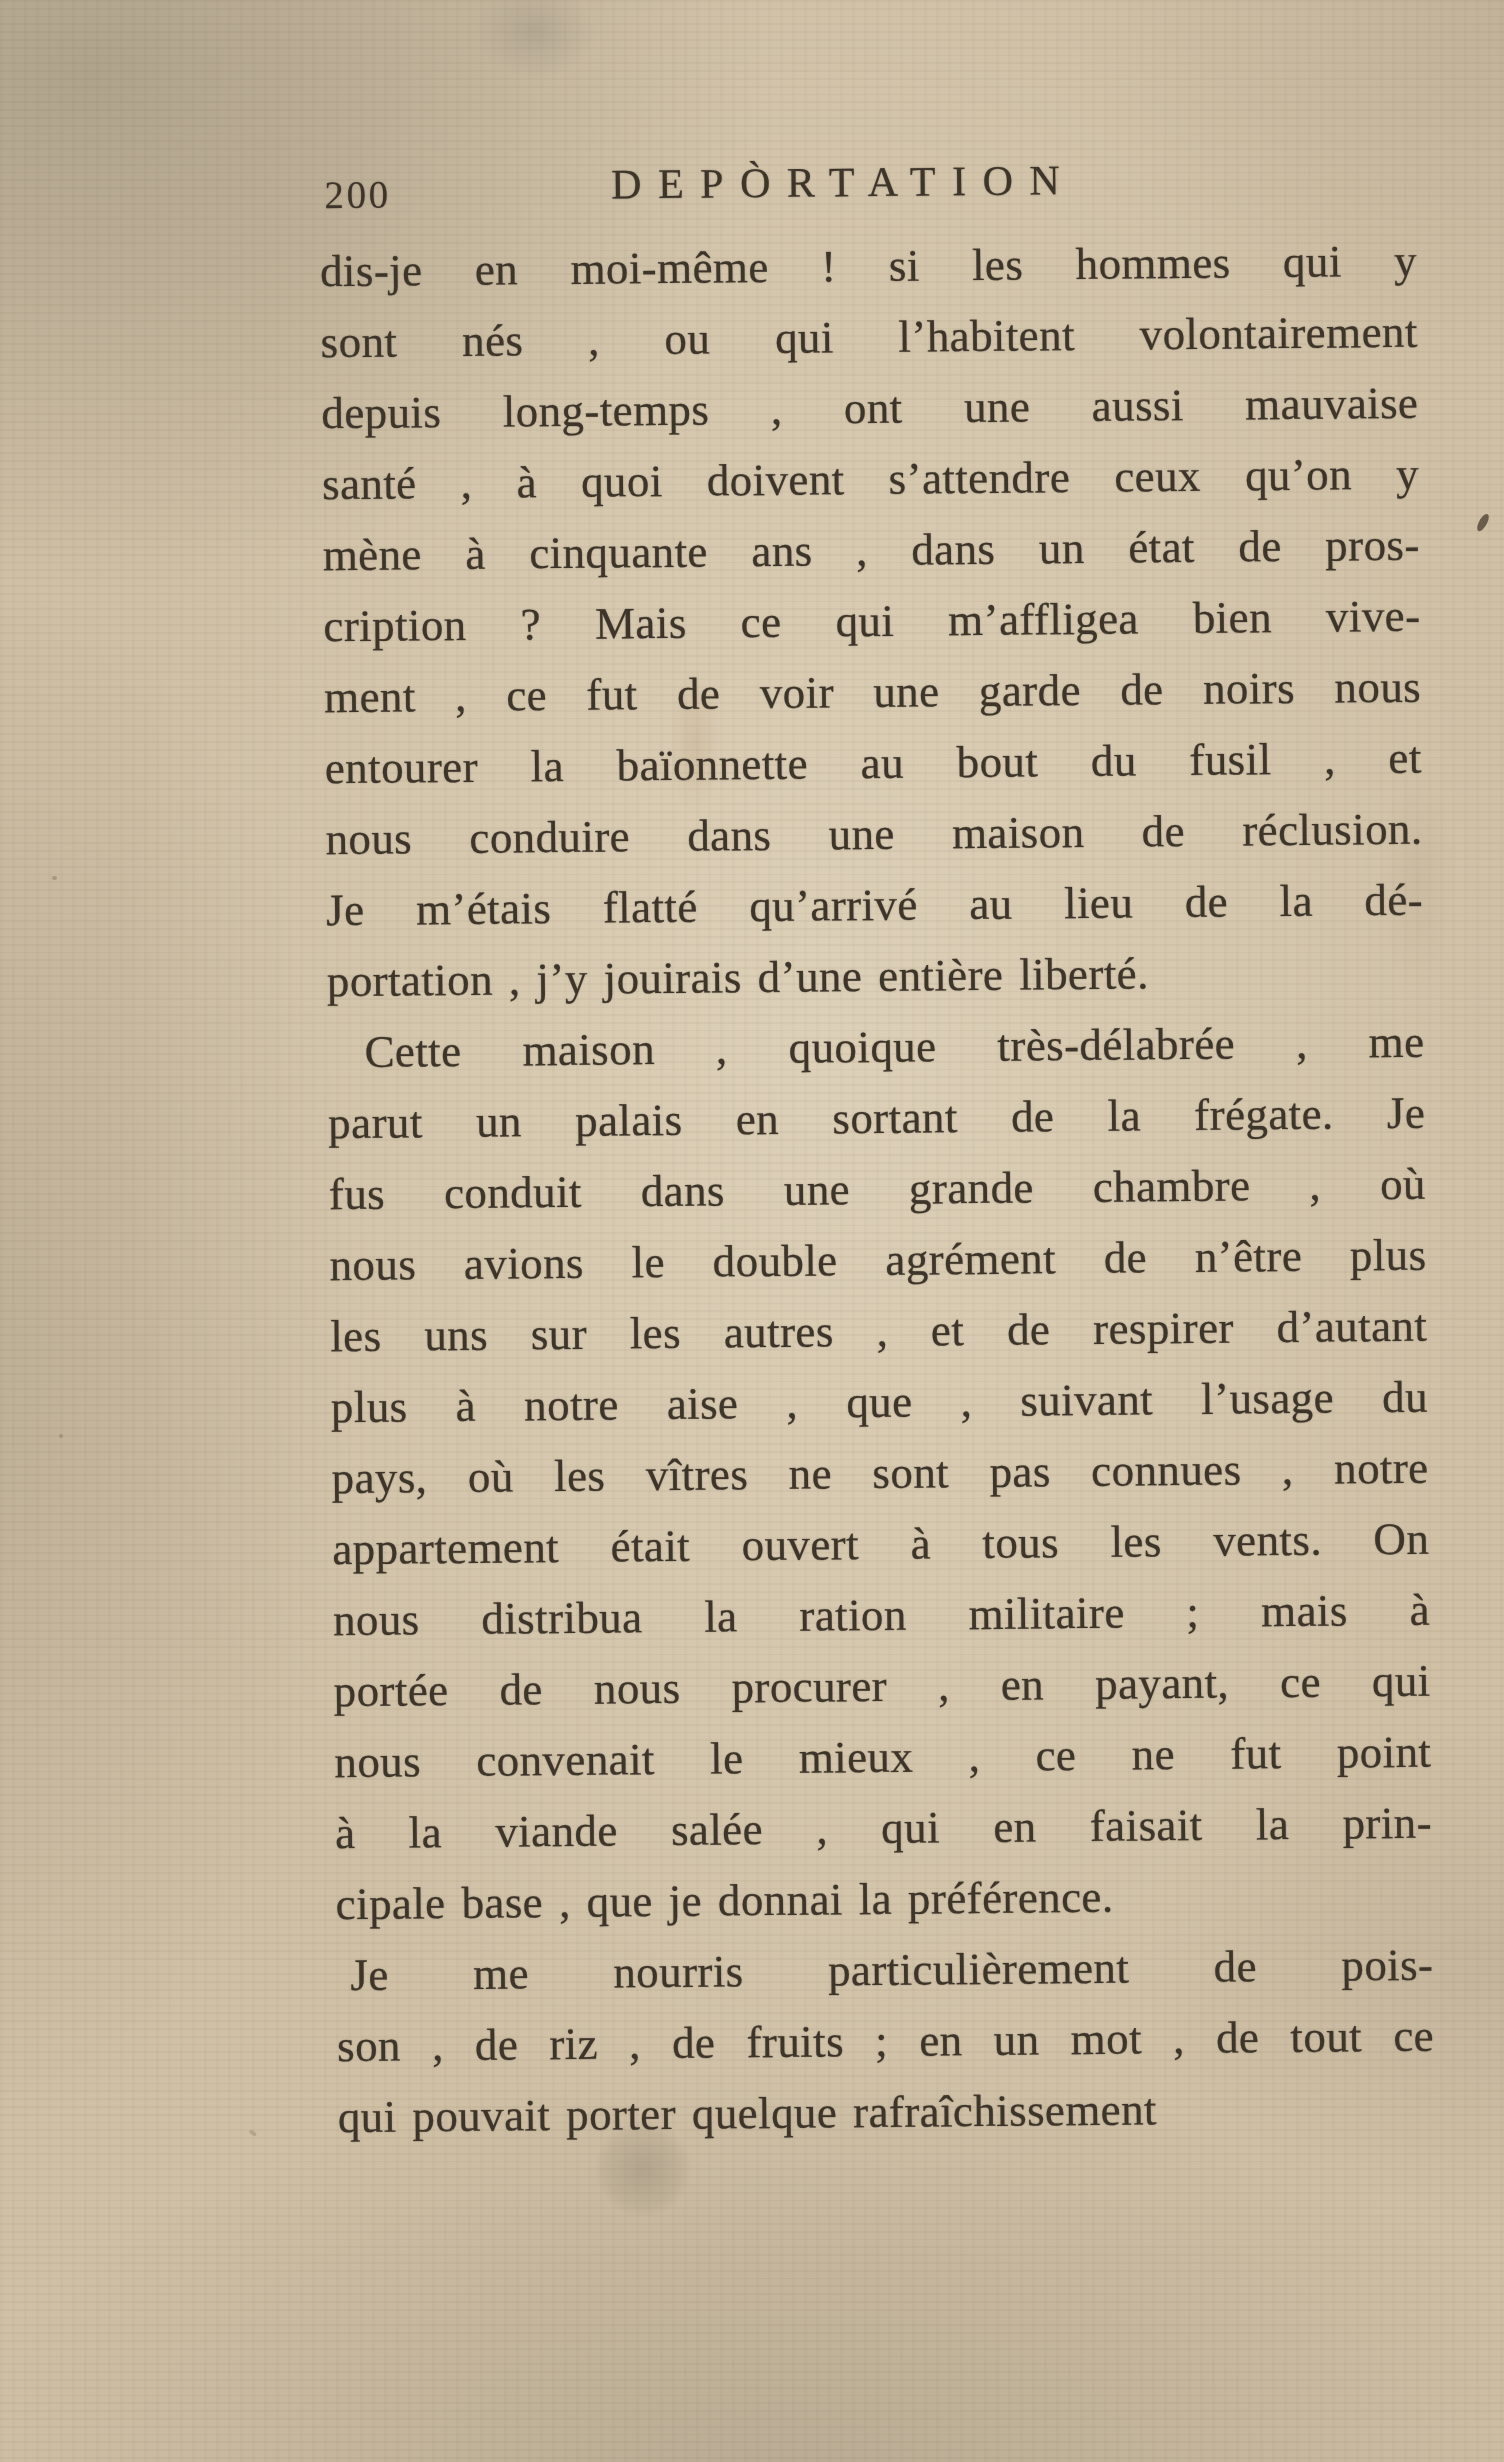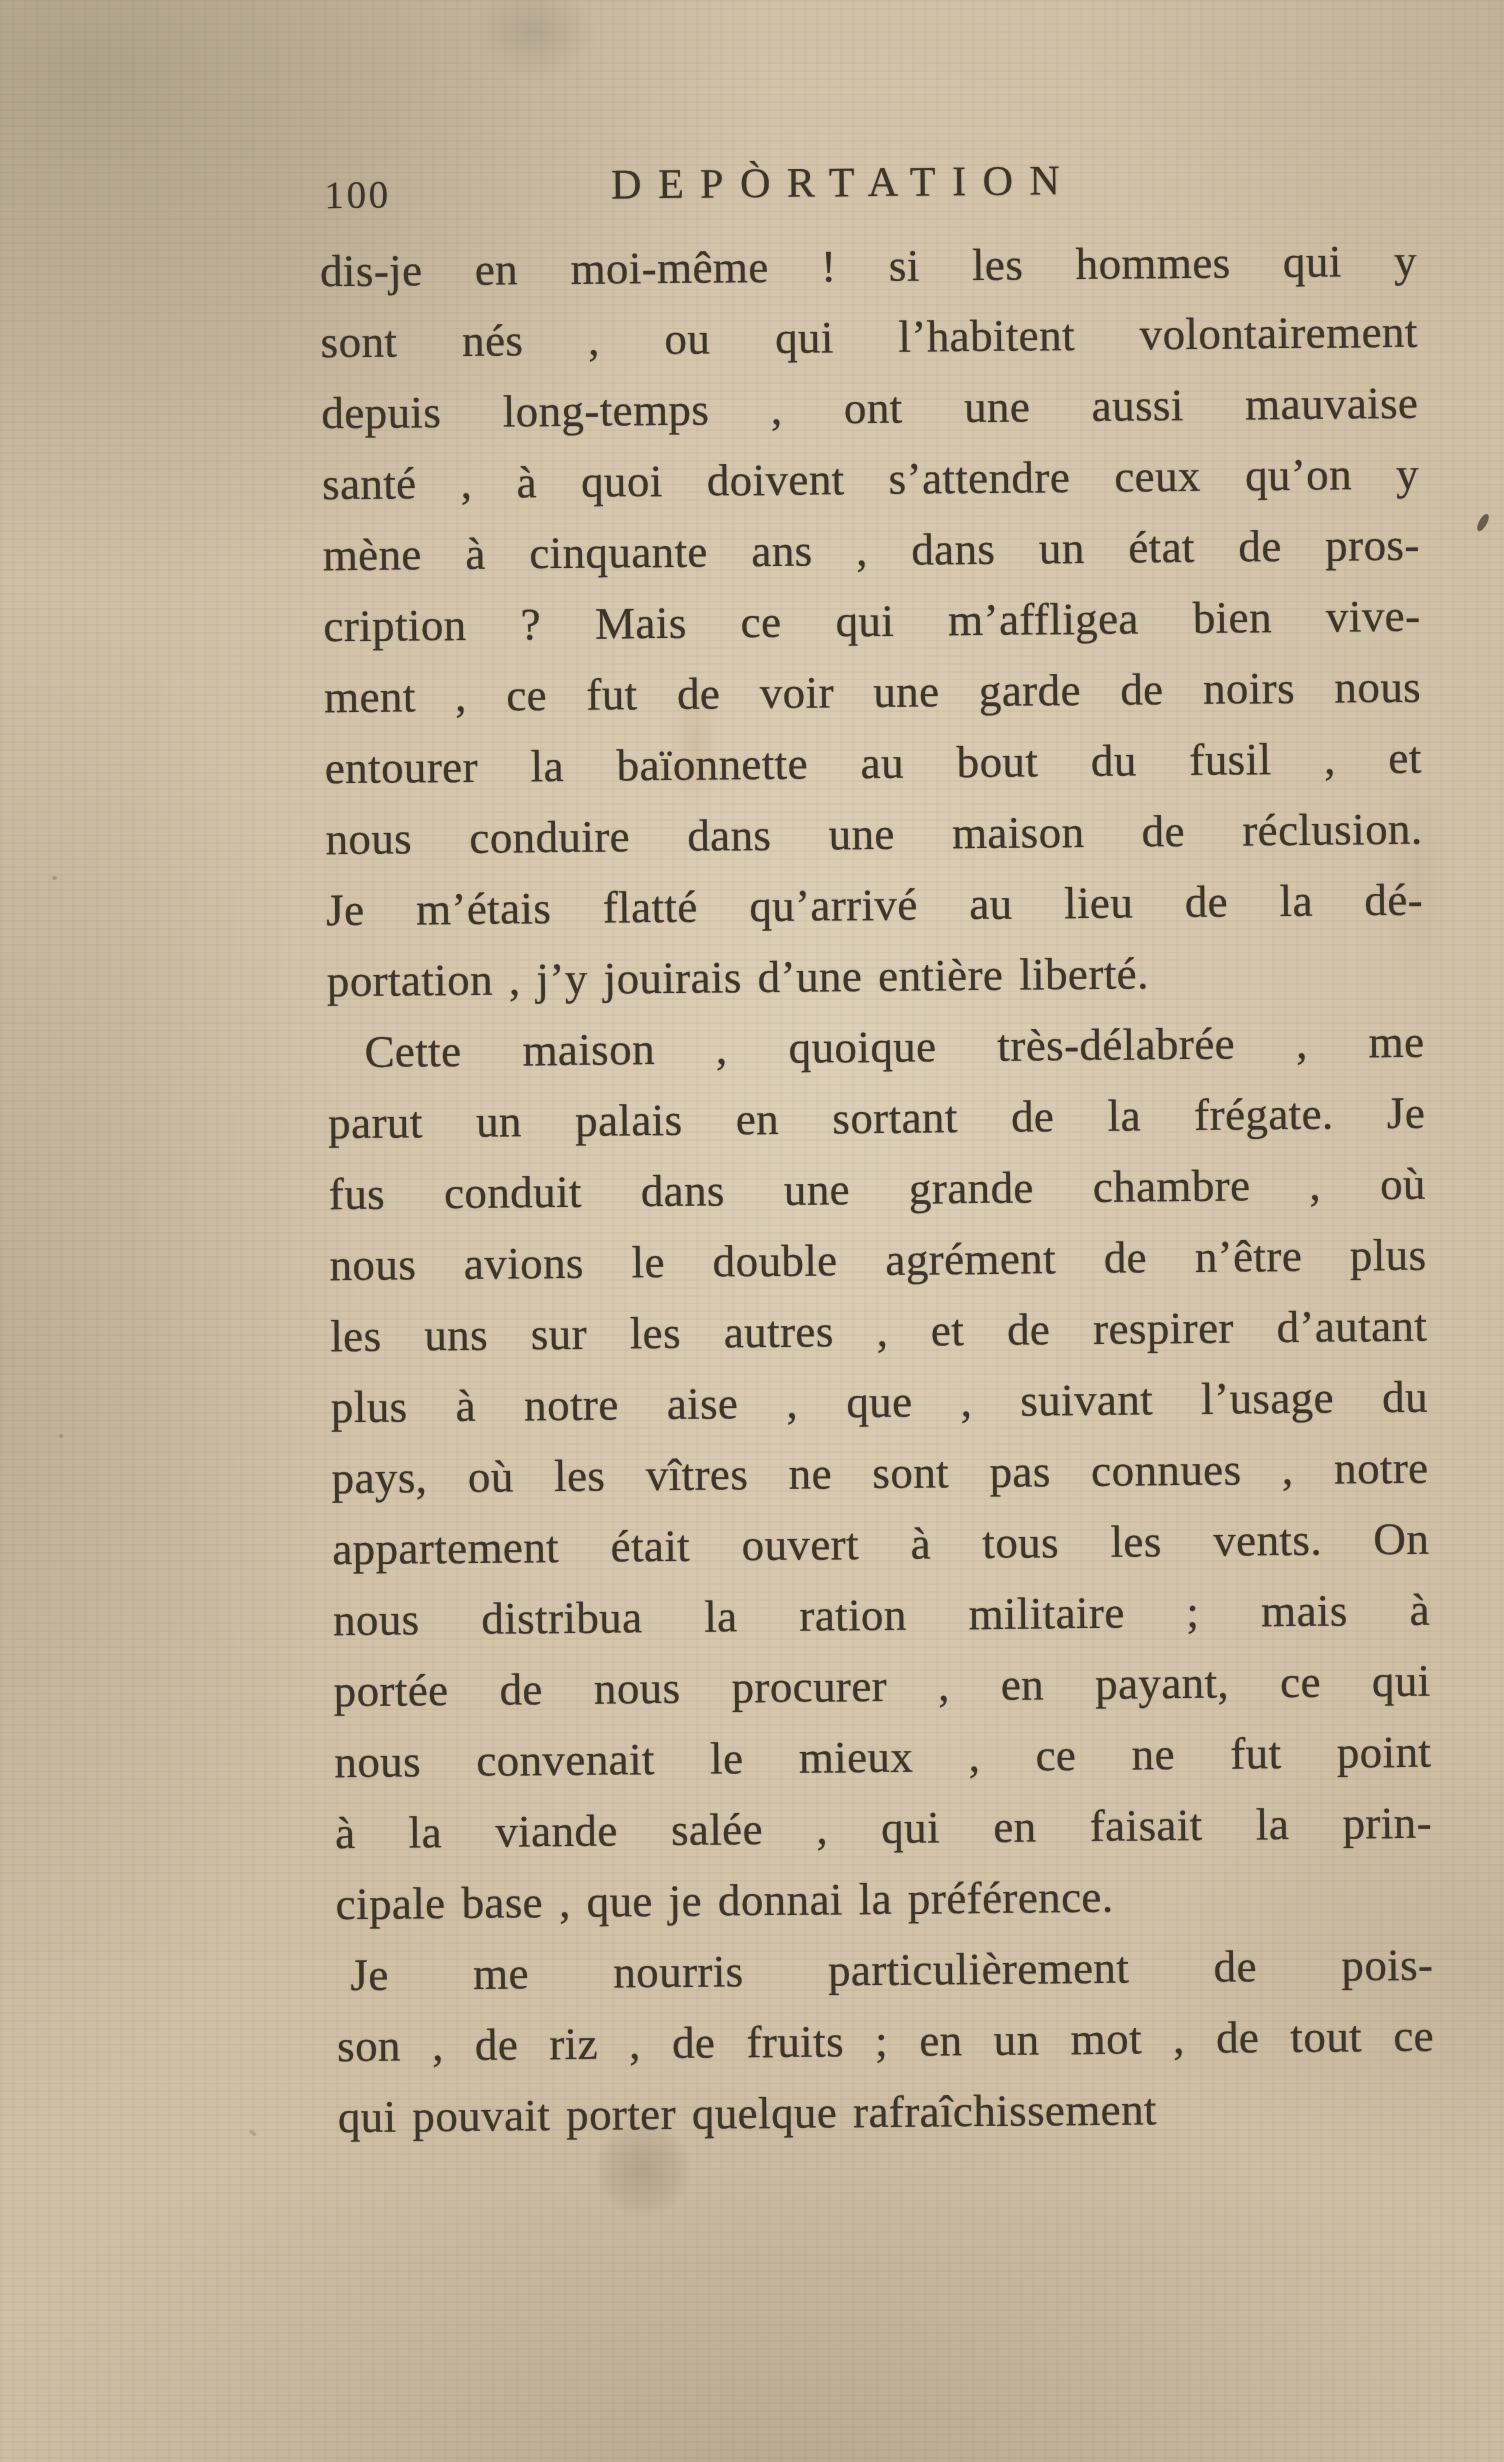--- a/index.html
+++ b/index.html
@@ -98,21 +98,21 @@
   <div class="stain streak-mid"></div>
   <div class="stain streak-top"></div>
   <div class="stain blot-right"></div>
   <span class="speck s1"></span>
   <span class="speck s2"></span>
   <span class="speck s3"></span>
   <span class="tickmark"></span>
 
   <div class="content" style="color: rgb(62, 53, 42);">
     <div class="pageheader">
-      <span class="pagenum">100</span>
+      <span class="pagenum">200</span>
       <span class="runtitle">DEPÒRTATION</span>
     </div>
     <div class="textblock">
       <div class="line">dis-je en moi-même ! si les hommes qui y</div>
       <div class="line">sont nés , ou qui l’habitent volontairement</div>
       <div class="line">depuis long-temps , ont une aussi mauvaise</div>
       <div class="line">santé , à quoi doivent s’attendre ceux qu’on y</div>
       <div class="line">mène à cinquante ans , dans un état de pros-</div>
       <div class="line">cription ? Mais ce qui m’affligea bien vive-</div>
       <div class="line">ment , ce fut de voir une garde de noirs nous</div>

